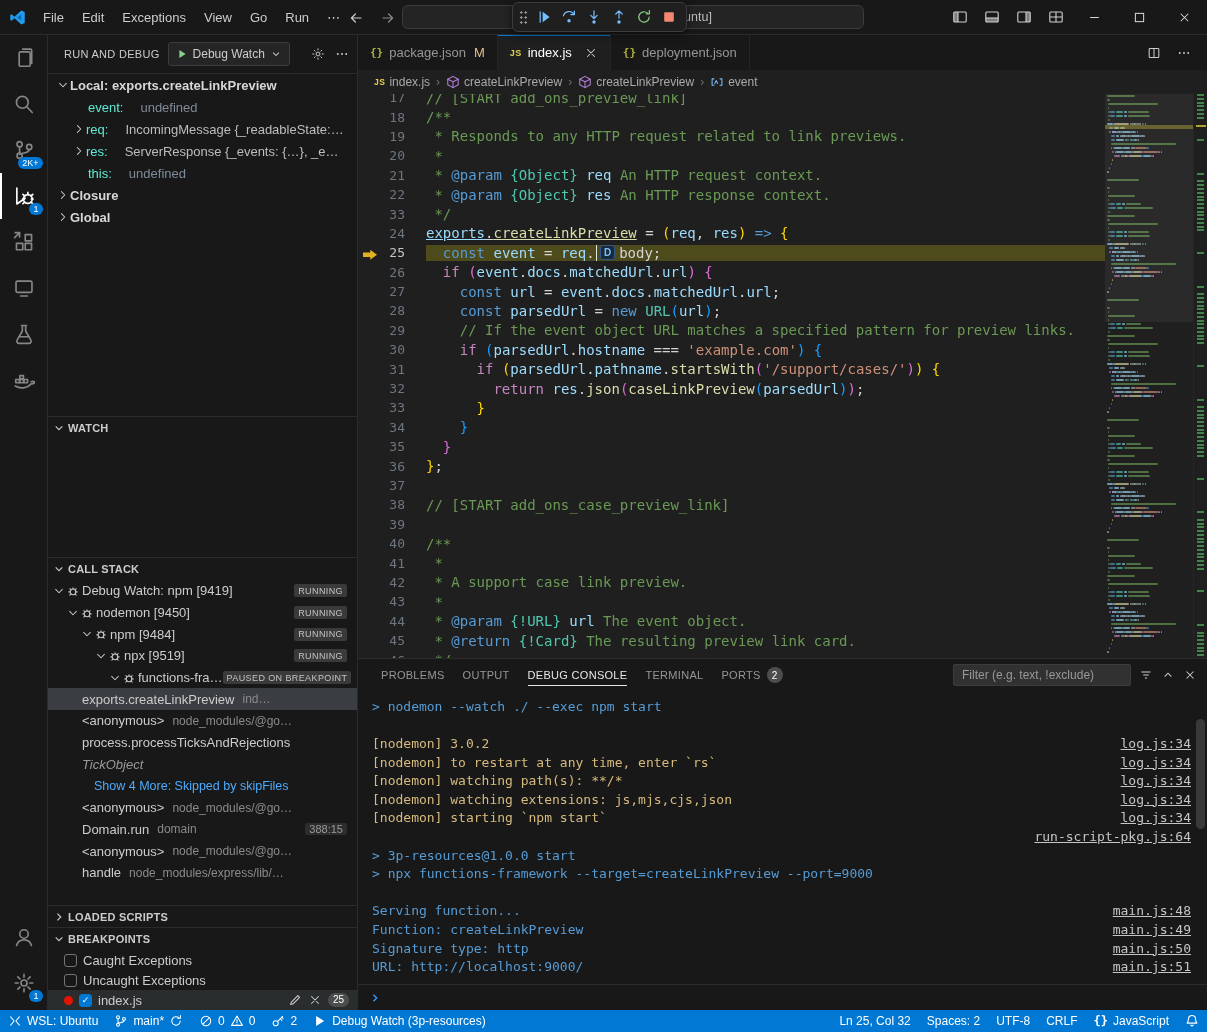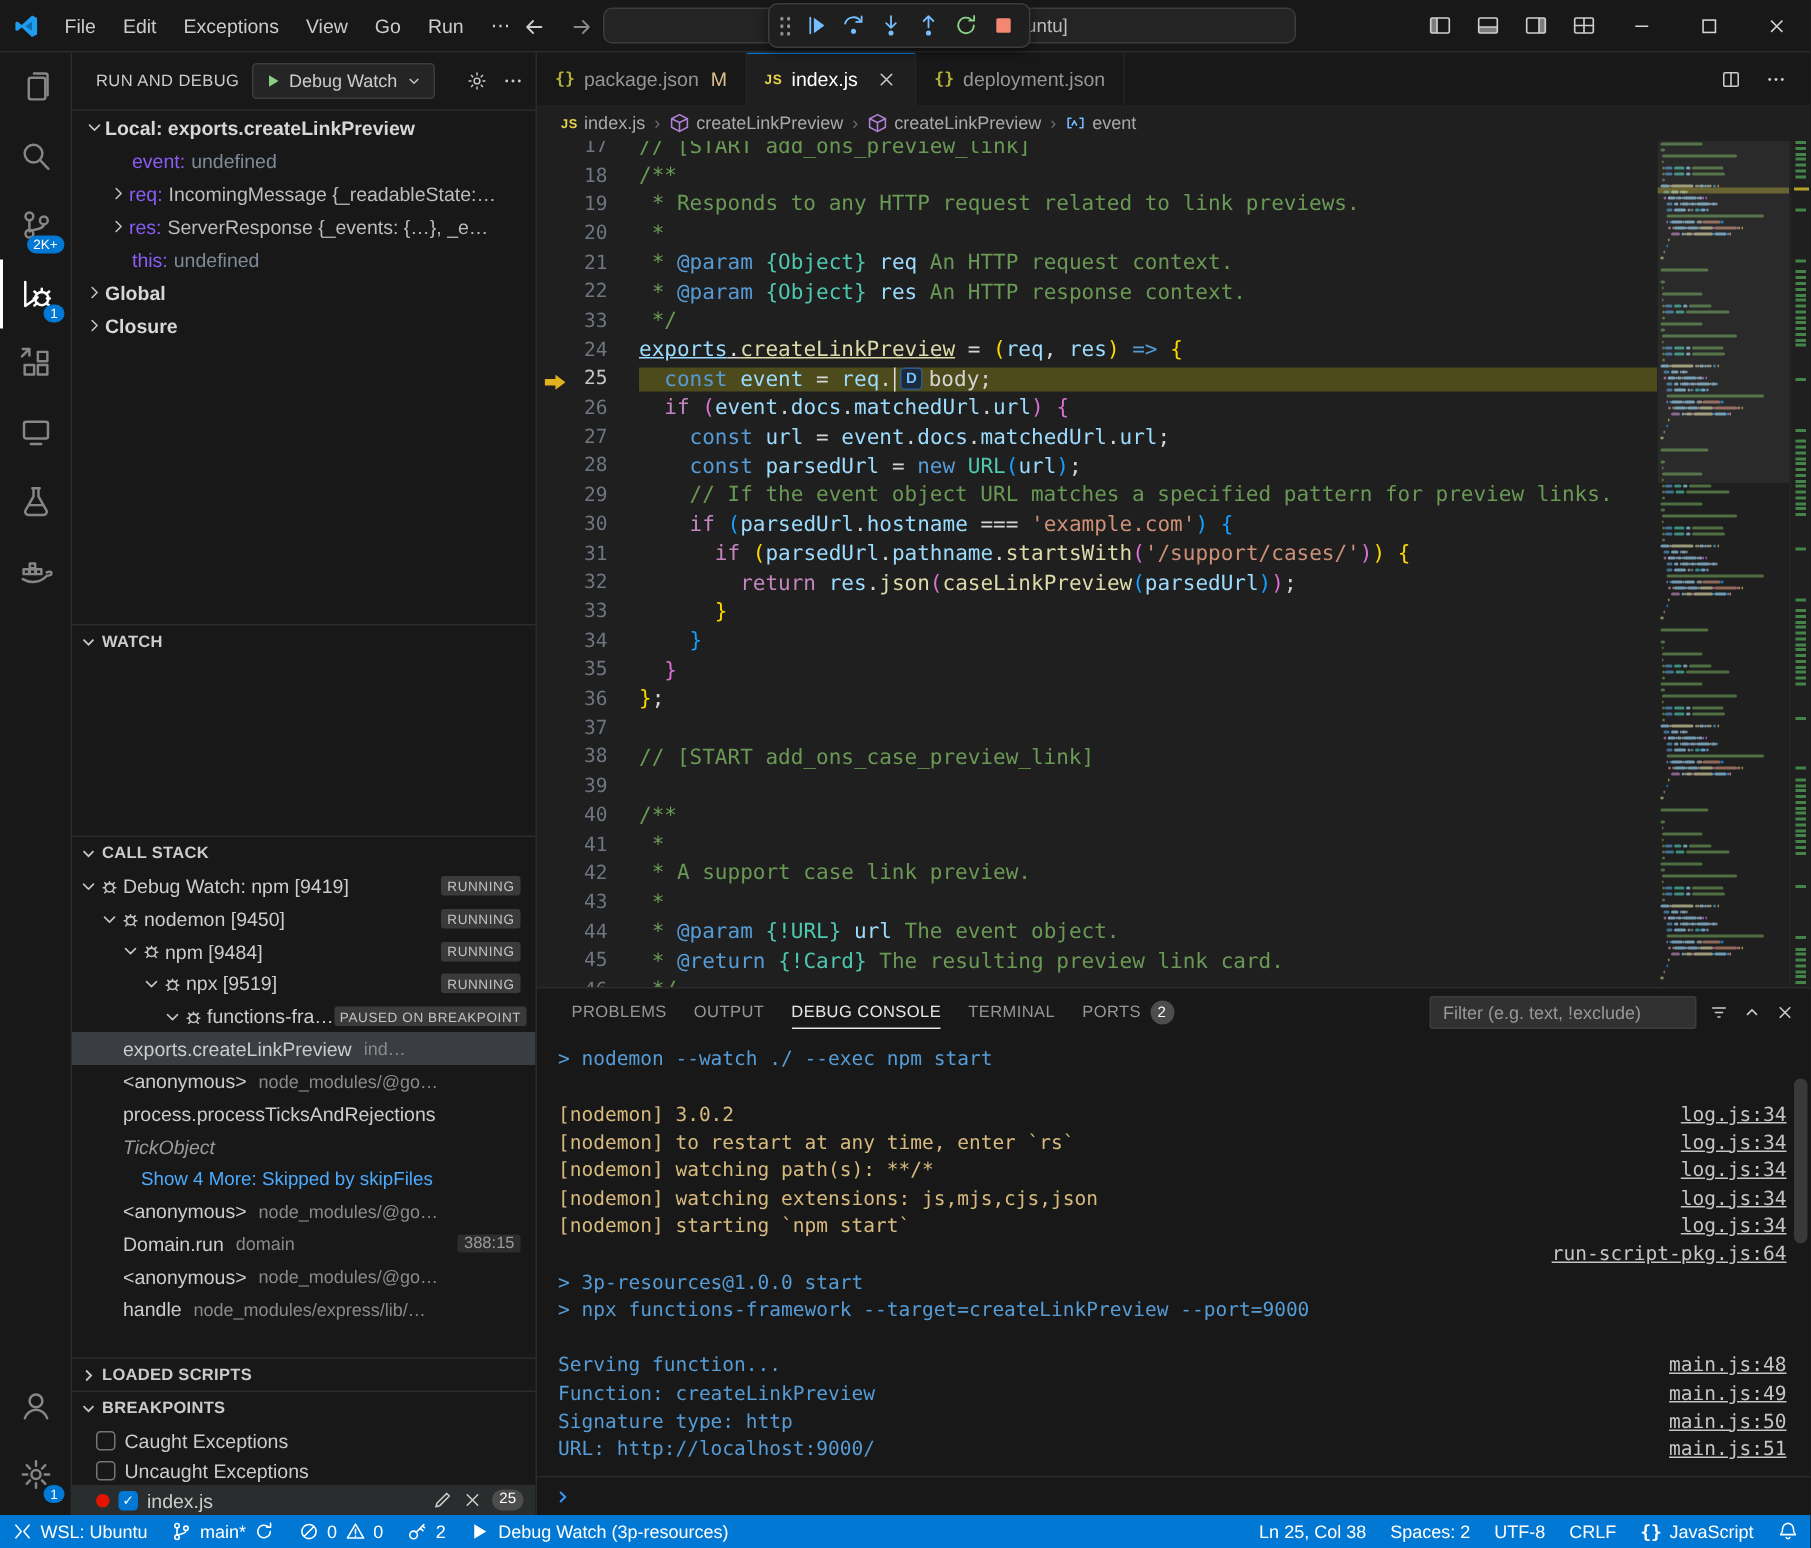--- a/index.html
+++ b/index.html
@@ -56,21 +56,21 @@
   .section{border-top:1px solid #2b2b2b;overflow:hidden;display:flex;flex-direction:column}
   #section-variables{height:343px}
   #section-watch{height:141px}
   #section-callstack{height:348px}
   #section-loaded{height:22px;flex:none}
   #section-breakpoints{flex:1}
   .section-header{height:22px;flex:none;display:flex;align-items:center;gap:2px;padding-left:4px;font-size:11px;font-weight:700;color:#ccc;letter-spacing:.2px}
   .tree-row{height:22px;flex:none;display:flex;align-items:center;white-space:nowrap;overflow:hidden;padding-right:10px}
   .chev-spacer{width:16px;flex:none}
   .scope-label{font-weight:700;color:#d7d7d7}
-  .var-name{color:#8b5cf6;margin-right:4px}
+  .var-name{color:#5eead4;margin-right:17px}
   .var-prim{color:#7f8a99}
   .var-obj{color:#bdbdbd}
   .cs-row{height:21.7px}
   .cs-label{color:#ccc;margin-left:2px}
   .cs-badge{margin-left:auto;font-size:9px;letter-spacing:.4px;color:#c3c3c3;background:#3a3a3a;border-radius:2px;padding:1.5px 4px;flex:none}
   .cs-name{color:#ccc}
   .cs-name.italic{font-style:italic;color:#9a9a9a}
   .cs-path{color:#8a8a8a;margin-left:8px;font-size:12px}
   .cs-line{margin-left:auto;color:#9a9a9a;background:#2d2d2d;border-radius:2px;padding:0 4px;font-size:11px;flex:none}
   .cs-row.selected{background:#3a3d41}
@@ -525,31 +525,31 @@
               <span class="var-prim">undefined</span>
             </div>
             <div class="tree-row" style="padding-left: 8px;">
               <span class="icw ic14 dim">
                 <svg viewBox="0 0 16 16">
                   <g fill="none" stroke="currentColor" stroke-width="1.2" stroke-linecap="round" stroke-linejoin="round">
                     <path d="M6.2 4.2 10 8l-3.8 3.8"></path>
                   </g>
                 </svg>
               </span>
-              <span class="scope-label">Global</span>
+              <span class="scope-label">Closure</span>
             </div>
             <div class="tree-row" style="padding-left: 8px;">
               <span class="icw ic14 dim">
                 <svg viewBox="0 0 16 16">
                   <g fill="none" stroke="currentColor" stroke-width="1.2" stroke-linecap="round" stroke-linejoin="round">
                     <path d="M6.2 4.2 10 8l-3.8 3.8"></path>
                   </g>
                 </svg>
               </span>
-              <span class="scope-label">Closure</span>
+              <span class="scope-label">Global</span>
             </div>
           </div>
       </div>
 
       <div class="section" id="section-watch">
         <div class="section-header">
           <span class="icw ic14 dim">
               <svg viewBox="0 0 16 16">
                 <path d="M4.2 6.2 8 10l3.8-3.8" fill="none" stroke="currentColor" stroke-width="1.4"></path>
               </svg>
@@ -1941,21 +1941,21 @@
               <g fill="none" stroke="currentColor" stroke-width="1.2" stroke-linecap="round" stroke-linejoin="round">
                 <path d="M3.6 2.4v11.2l9.2-5.6z" fill="currentColor" stroke="none"></path>
               </g>
             </svg>
           </span>
           <span>Debug Watch (3p-resources)</span>
         </div>
       </div>
     <div class="sb-group" id="sb-right">
         <div class="sb-item">
-          <span>Ln 25, Col 38</span>
+          <span>Ln 25, Col 32</span>
         </div>
         <div class="sb-item">
           <span>Spaces: 2</span>
         </div>
         <div class="sb-item">
           <span>UTF-8</span>
         </div>
         <div class="sb-item">
           <span>CRLF</span>
         </div>

